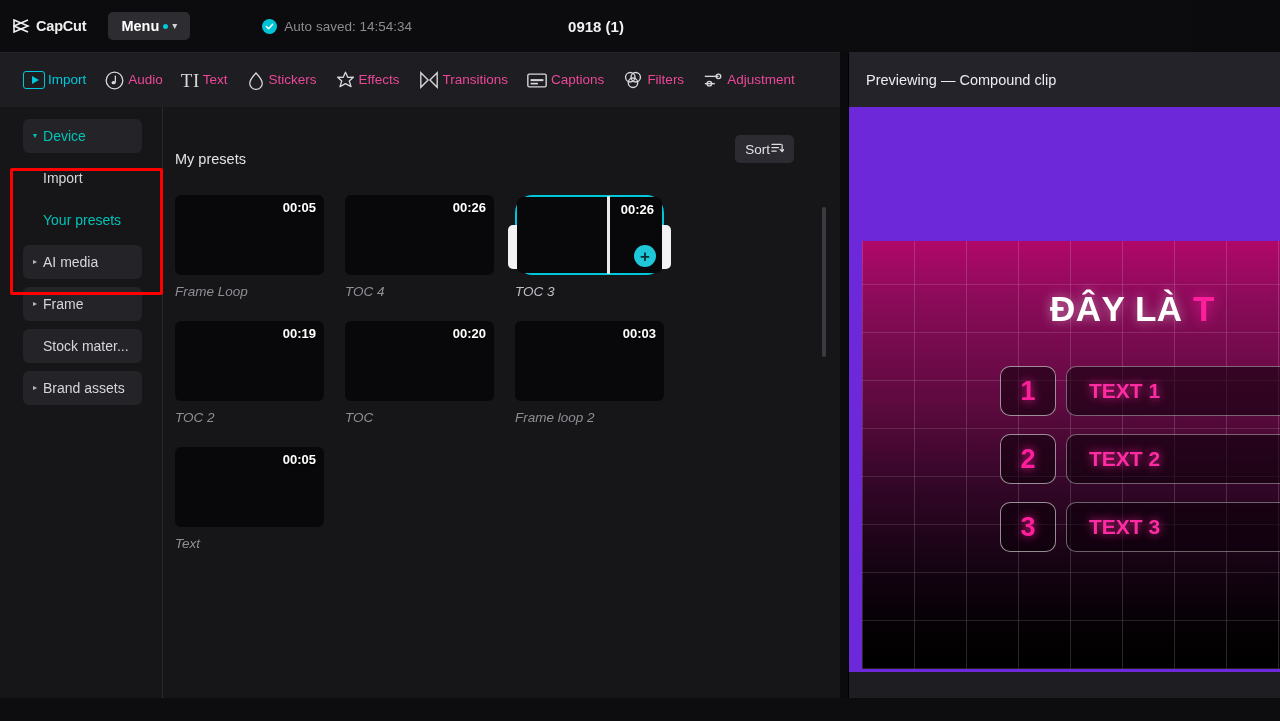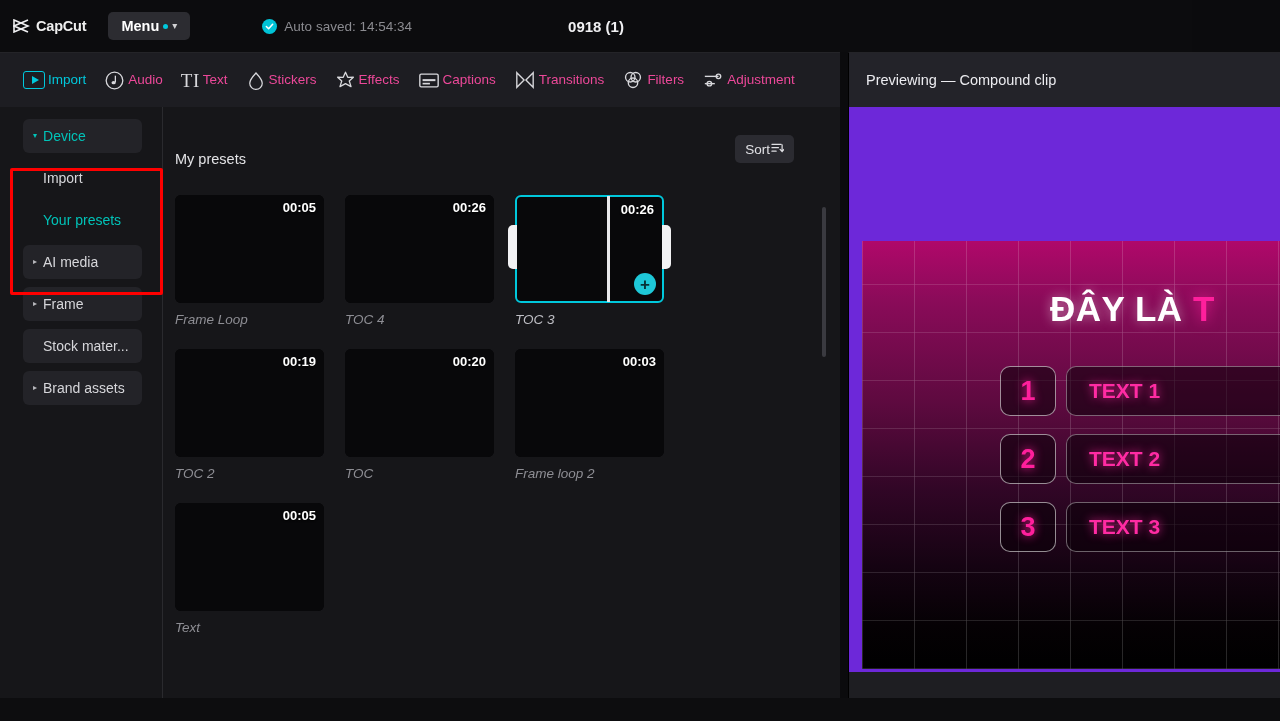--- a/index.html
+++ b/index.html
@@ -107,22 +107,22 @@
     background: #2b2b31; border-radius: 5px; height: 28px;
     display: flex; align-items: center; gap: 1px; padding: 0 10px; cursor: pointer;
   }
   .sort-btn .lbl { color: #e0e0e4; font-size: 13.5px; }
   .grid {
     position: absolute; left: 12px; top: 88px; right: 10px;
     display: flex; flex-wrap: wrap; gap: 22px 21px;
   }
   .card { width: 149px; cursor: pointer; }
   .thumb {
-    position: relative; width: 149px; height: 108px;
-    background: #08080a; border-radius: 6px; overflow: visible;
+    position: relative; width: 149px; height: 80px;
+    background: #08080a; border-radius: 18px; overflow: visible;
   }
   .thumb .inner { position:absolute; inset:0; background:#08080a; border-radius:6px; }
   .dur {
     position: absolute; right: 8px; top: 5px; z-index: 4;
     color: #fff; font-size: 13px; font-weight: 700;
     text-shadow: 0 1px 2px rgba(0,0,0,.9);
   }
   .cname { margin-top: 9px; color: #8e8e94; font-size: 13.5px; font-style: italic; }
   .card.selected .thumb { border: 2px solid #00c8dc; background: #08080a; }
   .card.selected .cname { color: #bfbfc5; }
@@ -283,37 +283,37 @@
         <span class="ticon">
           <svg width="21" height="21" viewBox="0 0 24 24">
               <path d="M12 2.5 L14.6 8.4 L21 8.2 L16.3 12.6 L18.3 19 L12 15.6 L5.7 19 L7.7 12.6 L3 8.2 L9.4 8.4 Z" fill="none" stroke="#d8d8dc" stroke-width="1.5" stroke-linejoin="round"></path>
             </svg>
         </span>
         <span class="tlabel">Effects</span>
       </div>
 
       <div class="tool">
         <span class="ticon">
+          <svg width="22" height="20" viewBox="0 0 24 22">
+              <path d="M3 3 L11 11 L3 19 Z" fill="none" stroke="#d8d8dc" stroke-width="1.5"></path>
+              <path d="M21 3 L13 11 L21 19 Z" fill="none" stroke="#d8d8dc" stroke-width="1.5"></path>
+            </svg>
+        </span>
+        <span class="tlabel">Transitions</span>
+      </div>
+
+      <div class="tool">
+        <span class="ticon">
           <svg width="22" height="19" viewBox="0 0 24 20">
               <rect x="2" y="3" width="20" height="14" rx="1.5" fill="none" stroke="#d8d8dc" stroke-width="1.5"></rect>
               <rect x="5" y="8.5" width="14" height="2.2" fill="#d8d8dc"></rect>
               <rect x="5" y="12.5" width="8" height="1.8" fill="#d8d8dc"></rect>
             </svg>
         </span>
         <span class="tlabel">Captions</span>
-      </div>
-
-      <div class="tool">
-        <span class="ticon">
-          <svg width="22" height="20" viewBox="0 0 24 22">
-              <path d="M3 3 L11 11 L3 19 Z" fill="none" stroke="#d8d8dc" stroke-width="1.5"></path>
-              <path d="M21 3 L13 11 L21 19 Z" fill="none" stroke="#d8d8dc" stroke-width="1.5"></path>
-            </svg>
-        </span>
-        <span class="tlabel">Transitions</span>
       </div>
 
       <div class="tool">
         <span class="ticon">
           <svg width="22" height="20" viewBox="0 0 24 22">
               <circle cx="9" cy="8" r="5.2" fill="none" stroke="#d8d8dc" stroke-width="1.5"></circle>
               <circle cx="15" cy="8" r="5.2" fill="none" stroke="#d8d8dc" stroke-width="1.5"></circle>
               <circle cx="12" cy="14" r="5.2" fill="none" stroke="#d8d8dc" stroke-width="1.5"></circle>
             </svg>
         </span>

